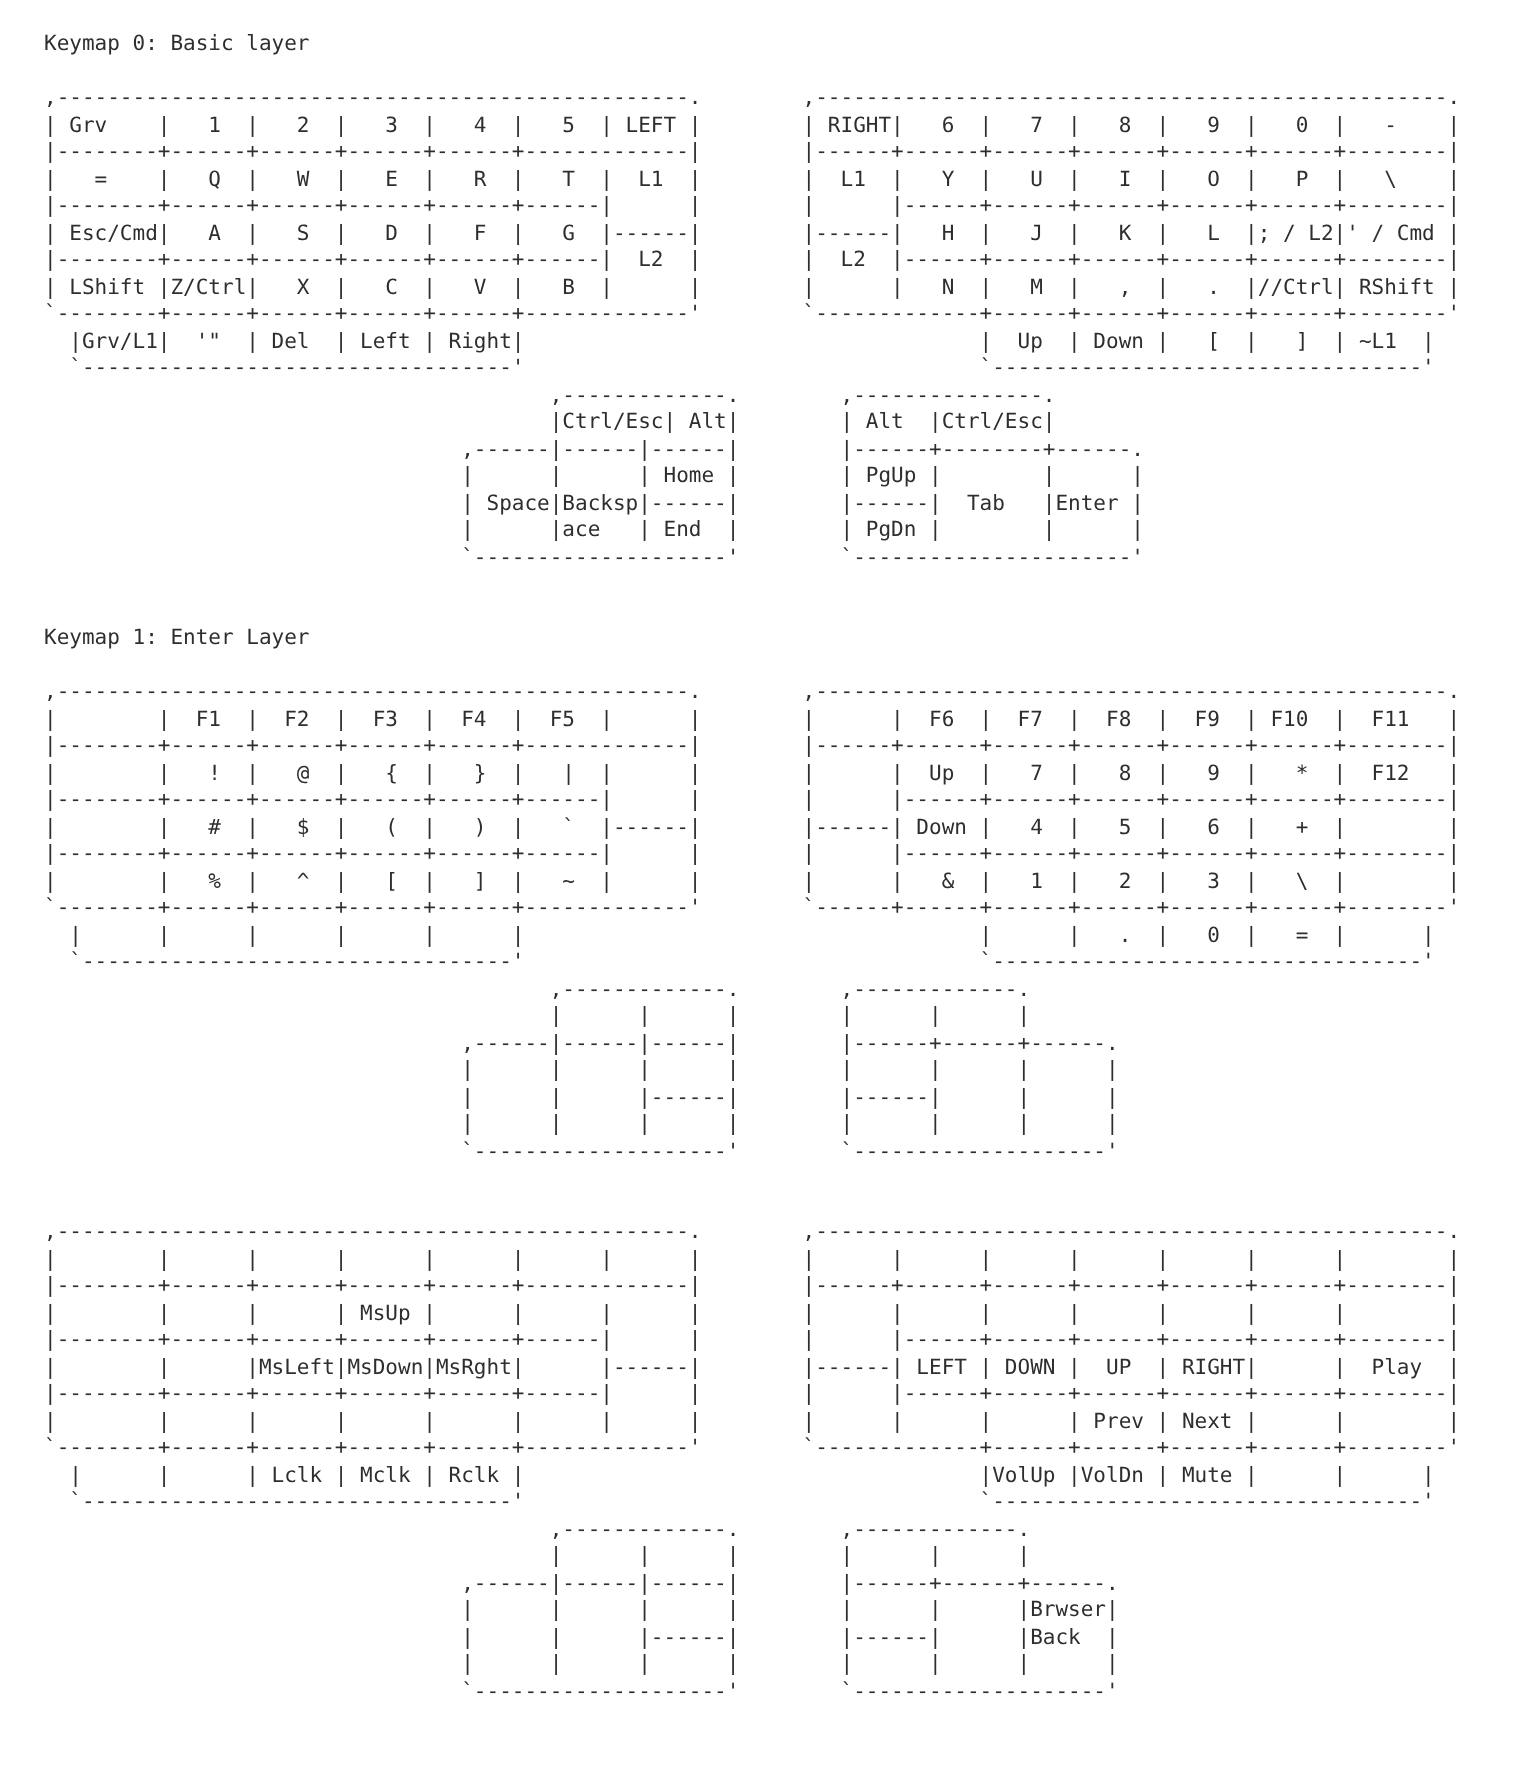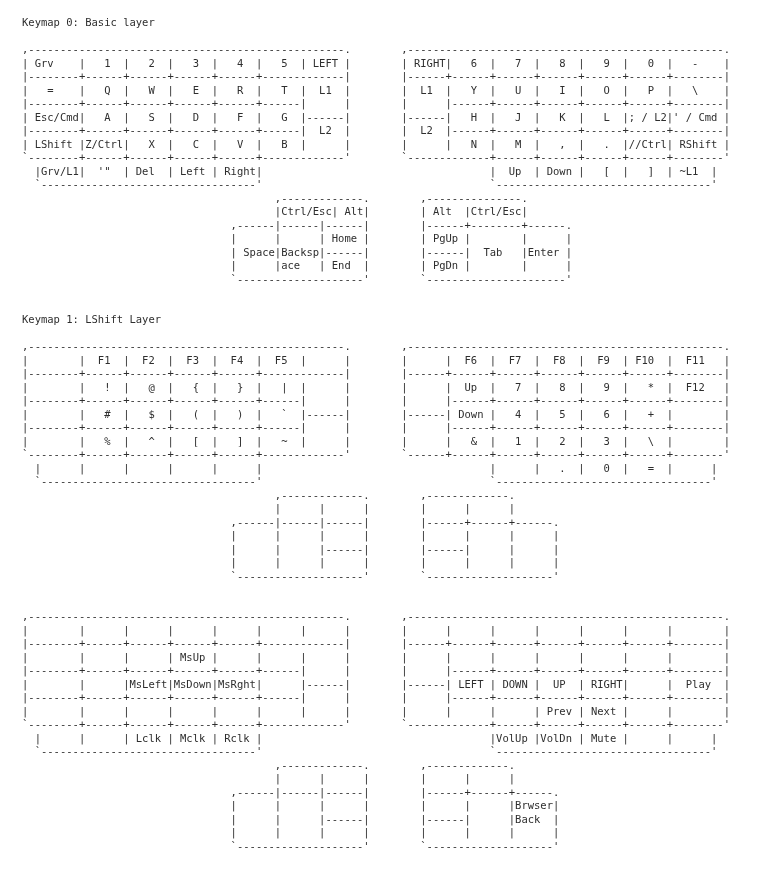--- a/index.html
+++ b/index.html
@@ -56,21 +56,21 @@
                                         ,-------------.        ,---------------.
                                         |Ctrl/Esc| Alt|        | Alt  |Ctrl/Esc|
                                  ,------|------|------|        |------+--------+------.
                                  |      |      | Home |        | PgUp |        |      |
                                  | Space|Backsp|------|        |------|  Tab   |Enter |
                                  |      |ace   | End  |        | PgDn |        |      |
                                  `--------------------'        `----------------------'</pre>
   </div>
 
   <div class="keymap-section">
-    <div class="km-title">Keymap 1: LShift Layer</div>
+    <div class="km-title">Keymap 1: Enter Layer</div>
     <pre class="km-art">,--------------------------------------------------.        ,--------------------------------------------------.
 |        |  F1  |  F2  |  F3  |  F4  |  F5  |      |        |      |  F6  |  F7  |  F8  |  F9  | F10  |  F11   |
 |--------+------+------+------+------+-------------|        |------+------+------+------+------+------+--------|
 |        |   !  |   @  |   {  |   }  |   |  |      |        |      |  Up  |   7  |   8  |   9  |   *  |  F12   |
 |--------+------+------+------+------+------|      |        |      |------+------+------+------+------+--------|
 |        |   #  |   $  |   (  |   )  |   `  |------|        |------| Down |   4  |   5  |   6  |   +  |        |
 |--------+------+------+------+------+------|      |        |      |------+------+------+------+------+--------|
 |        |   %  |   ^  |   [  |   ]  |   ~  |      |        |      |   &amp;  |   1  |   2  |   3  |   \  |        |
 `--------+------+------+------+------+-------------'        `------+------+------+------+------+------+--------'
   |      |      |      |      |      |                                    |      |   .  |   0  |   =  |      |

